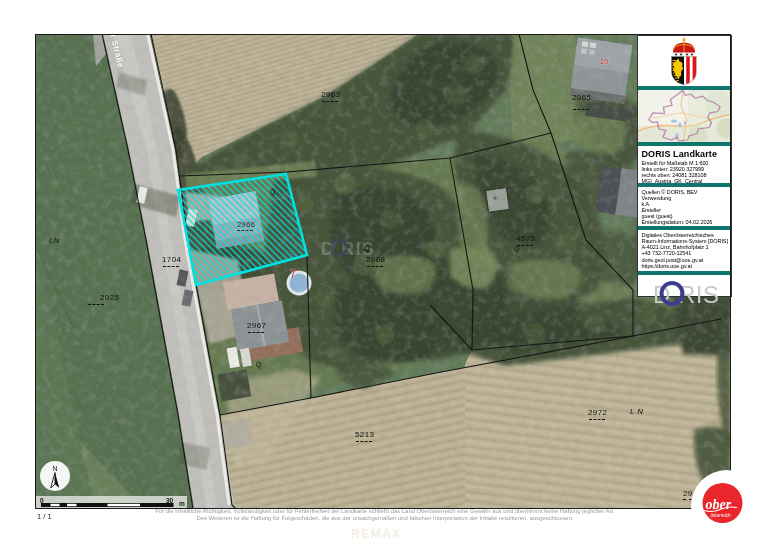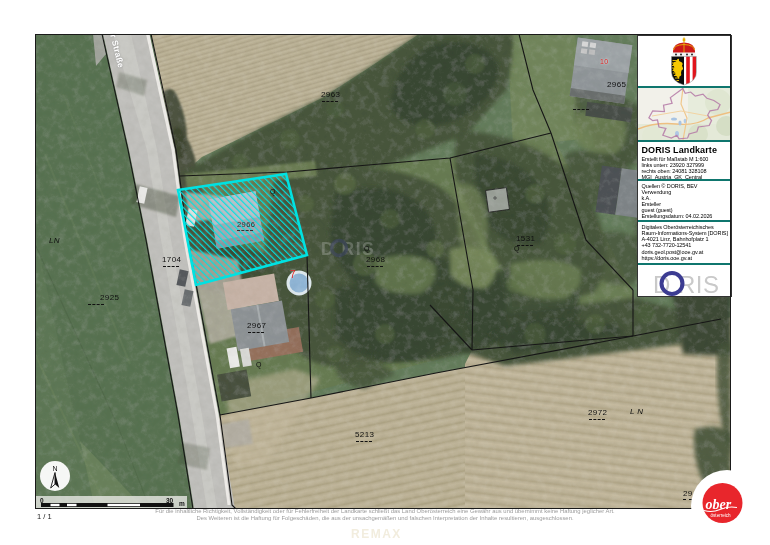--- a/index.html
+++ b/index.html
@@ -1,21 +1,21 @@
 <!DOCTYPE html>
 <html><head>
 <meta charset="utf-8">
 <style>
 html,body{margin:0;padding:0;background:#fff;}
 body{width:770px;height:545px;position:relative;font-family:"Liberation Sans",sans-serif;overflow:hidden;}
 #map{position:absolute;left:35px;top:34px;width:696px;height:475px;}
 .lbl{position:absolute;color:#111;font-size:8px;font-weight:normal;letter-spacing:0.4px;white-space:nowrap;}
 .dash{position:absolute;border-top:1px dashed #111;height:0;}
 #panel{position:absolute;left:637px;top:35px;width:93px;height:260px;background:#fff;border:1px solid #333;}
-.sec{border-bottom:2px solid #0f766e;position:relative;}
+.sec{border-bottom:4px solid #0f766e;position:relative;}
 .ptxt{font-size:5.5px;letter-spacing:-0.08px;color:#000;padding-left:3.5px;white-space:nowrap;}
 </style>
 </head>
 <body>
 <svg id="map" viewBox="0 0 696 475" preserveAspectRatio="none">
 <defs>
 <filter id="nz" x="-5%" y="-5%" width="110%" height="110%">
   <feTurbulence type="fractalNoise" baseFrequency="0.13" numOctaves="4" seed="7" result="n"></feTurbulence>
   <feColorMatrix in="n" type="matrix" values="0.6 0 0 0 0.2  0.6 0 0 0 0.2  0.6 0 0 0 0.2  0 0 0 0 0.13" result="na"></feColorMatrix>
   <feComposite in="na" in2="SourceAlpha" operator="in" result="nc"></feComposite>
@@ -219,33 +219,33 @@
 <g opacity="0.27">
 <text x="286" y="221" font-family="Liberation Sans" font-size="17.5" fill="#d8d8d8" font-weight="bold" letter-spacing="1.5">D RIS</text>
 <circle cx="304" cy="214" r="7.5" fill="none" stroke="#4343a0" stroke-width="3.5"></circle>
 </g>
 </svg>
 
 <div style="position:absolute;left:118px;top:33px;color:#fff;font-size:8.5px;font-weight:bold;transform:rotate(76deg);transform-origin:0 0;text-shadow:0 0 2px #888;letter-spacing:0.3px;">r Straße</div>
 
 <div class="lbl" style="left:321px;top:90px;">2963</div>
 <div class="dash" style="left:322px;top:101px;width:16px;"></div>
-<div class="lbl" style="left:572px;top:80px;margin-left:35px;">2965</div>
+<div class="lbl" style="left:572px;top:93px;">2965</div>
 <div class="dash" style="left:573px;top:109px;width:16px;"></div>
 <div class="lbl" style="left:237px;top:220px;color:#2e2e2e;font-size:7.5px;">2966</div>
 <div class="dash" style="left:237px;top:230px;width:16px;border-color:#333;"></div>
 <div class="lbl" style="left:162px;top:255px;">1704</div>
 <div class="dash" style="left:163px;top:266px;width:16px;"></div>
 <div class="lbl" style="left:100px;top:293px;">2925</div>
 <div class="dash" style="left:88px;top:304px;width:16px;"></div>
 <div class="lbl" style="left:247px;top:321px;">2967</div>
 <div class="dash" style="left:248px;top:332px;width:16px;"></div>
 <div class="lbl" style="left:366px;top:255px;">2968</div>
 <div class="dash" style="left:367px;top:266px;width:16px;"></div>
-<div class="lbl" style="left:516px;top:234px;">1531</div>
+<div class="lbl" style="left:516px;top:234px;">4575</div>
 <div class="dash" style="left:517px;top:245px;width:16px;"></div>
 <div class="lbl" style="left:355px;top:430px;">5213</div>
 <div class="dash" style="left:356px;top:441px;width:16px;"></div>
 <div class="lbl" style="left:588px;top:408px;">2972</div>
 <div class="dash" style="left:589px;top:419px;width:16px;"></div>
 <div class="lbl" style="left:630px;top:407px;font-style:italic;">L N</div>
 <div class="lbl" style="left:49px;top:236px;font-style:italic;">LN</div>
 <div class="lbl" style="left:683px;top:489px;">29</div>
 <div class="dash" style="left:683px;top:499px;width:9px;"></div>
 <div class="lbl" style="left:290px;top:269px;color:#d22;font-size:10px;text-shadow:0 0 2px #fff;">7</div>

